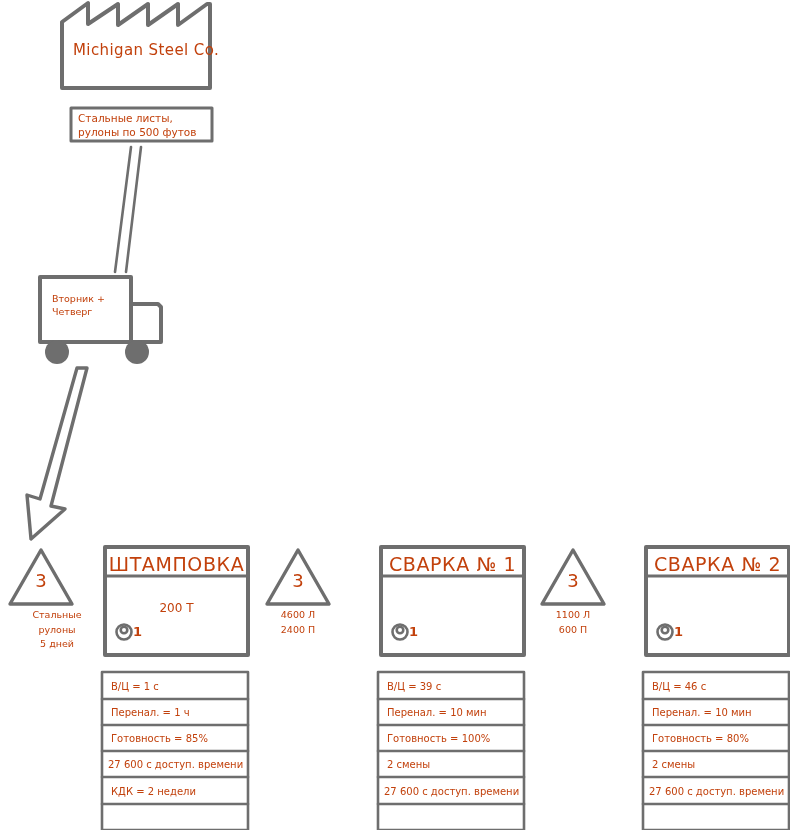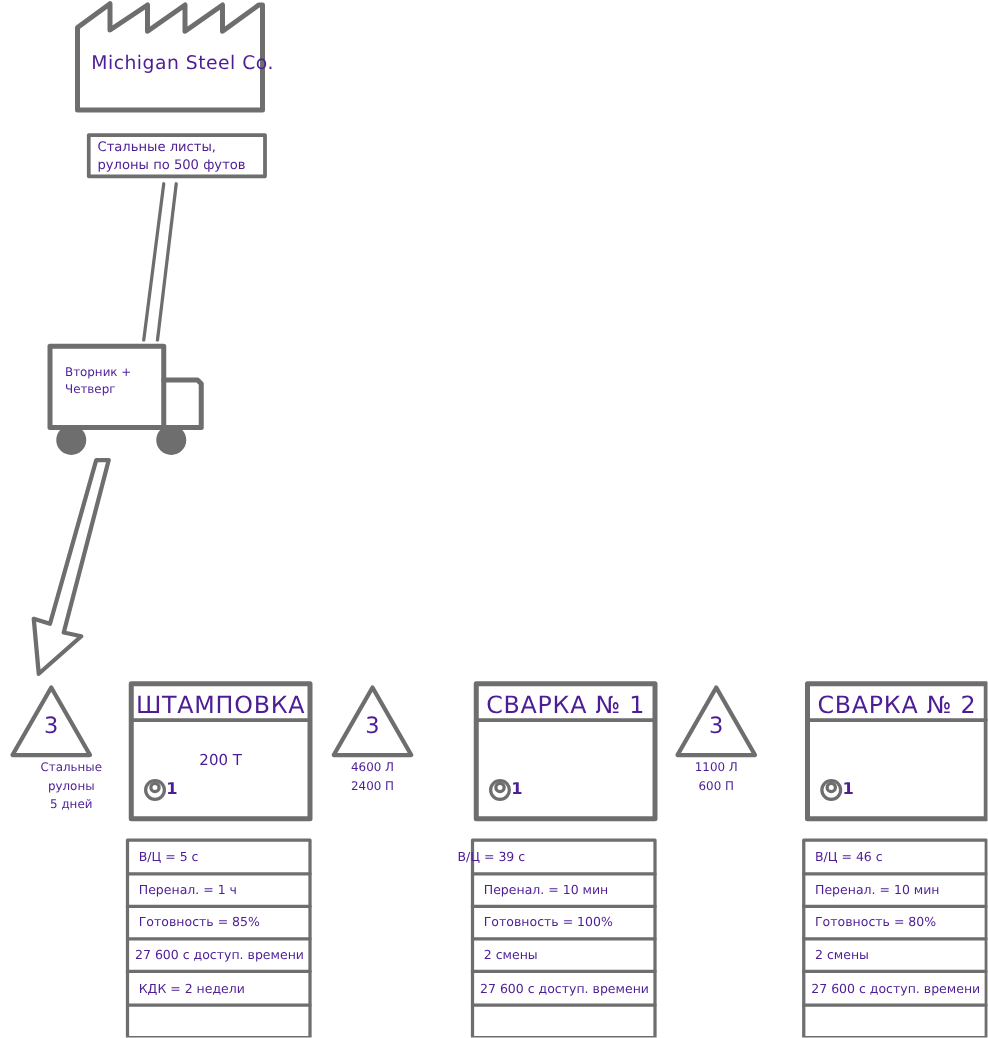--- a/index.html
+++ b/index.html
@@ -5,21 +5,21 @@
   html,body{margin:0;padding:0;}
   body{
     width:790px;height:830px;
     background:#ffffff;
     font-family:"DejaVu Sans","Liberation Sans",sans-serif;
     color:#5f5f5f;
     overflow:hidden;
     position:relative;
   }
   #canvas{position:absolute;left:0;top:0;width:790px;height:830px;}
-  .lbl{position:absolute;white-space:nowrap;color:#4c1d95;line-height:1.25;}
+  .lbl{position:absolute;white-space:nowrap;color:#c2410c;line-height:1.25;}
 
   
   .supplier-name{font-size:15px;letter-spacing:.4px;}
   .info-text{font-size:10.5px;}
   .ship-text{font-size:9.5px;text-align:left;}
   .proc-title{font-size:19px;letter-spacing:.6px;text-align:center;}
   .proc-sub{font-size:12px;text-align:center;}
   .op-count{font-size:13px;font-weight:bold;}
   .tri-num{font-size:18px;text-align:center;}
   .tri-note{font-size:9.5px;text-align:center;line-height:1.55;}
@@ -141,27 +141,27 @@
 <div class="lbl op-count" style="left:133px;top:624px;">1</div>
 
 <div class="lbl proc-title" style="left:381px;top:553px;width:143px;">СВАРКА № 1</div>
 <div class="lbl proc-sub" style="left:381px;top:601px;width:143px;"></div>
 <div class="lbl op-count" style="left:409px;top:624px;">1</div>
 
 <div class="lbl proc-title" style="left:646px;top:553px;width:143px;">СВАРКА № 2</div>
 <div class="lbl proc-sub" style="left:646px;top:601px;width:143px;"></div>
 <div class="lbl op-count" style="left:674px;top:624px;">1</div>
 
-<div class="lbl db-text" style="left:111px;top:681px;">В/Ц = 5 с</div>
+<div class="lbl db-text" style="left:111px;top:681px;">В/Ц = 1 с</div>
 <div class="lbl db-text" style="left:111px;top:707px;">Перенал. = 1 ч</div>
 <div class="lbl db-text" style="left:111px;top:733px;">Готовность = 85%</div>
 <div class="lbl db-text" style="left:108px;top:759px;">27 600 с доступ. времени</div>
 <div class="lbl db-text" style="left:111px;top:786px;">КДК = 2 недели</div>
 
-<div class="lbl db-text" style="left:366px;top:681px;">В/Ц = 39 с</div>
+<div class="lbl db-text" style="left:387px;top:681px;">В/Ц = 39 с</div>
 <div class="lbl db-text" style="left:387px;top:707px;">Перенал. = 10 мин</div>
 <div class="lbl db-text" style="left:387px;top:733px;">Готовность = 100%</div>
 <div class="lbl db-text" style="left:387px;top:759px;">2 смены</div>
 <div class="lbl db-text" style="left:384px;top:786px;">27 600 с доступ. времени</div>
 
 <div class="lbl db-text" style="left:652px;top:681px;">В/Ц = 46 с</div>
 <div class="lbl db-text" style="left:652px;top:707px;">Перенал. = 10 мин</div>
 <div class="lbl db-text" style="left:652px;top:733px;">Готовность = 80%</div>
 <div class="lbl db-text" style="left:652px;top:759px;">2 смены</div>
 <div class="lbl db-text" style="left:649px;top:786px;">27 600 с доступ. времени</div>

